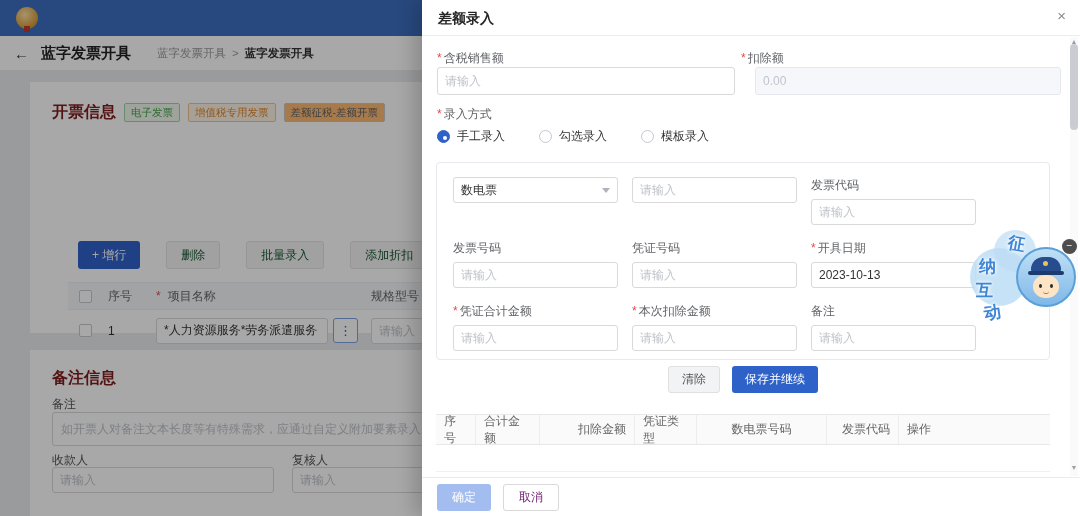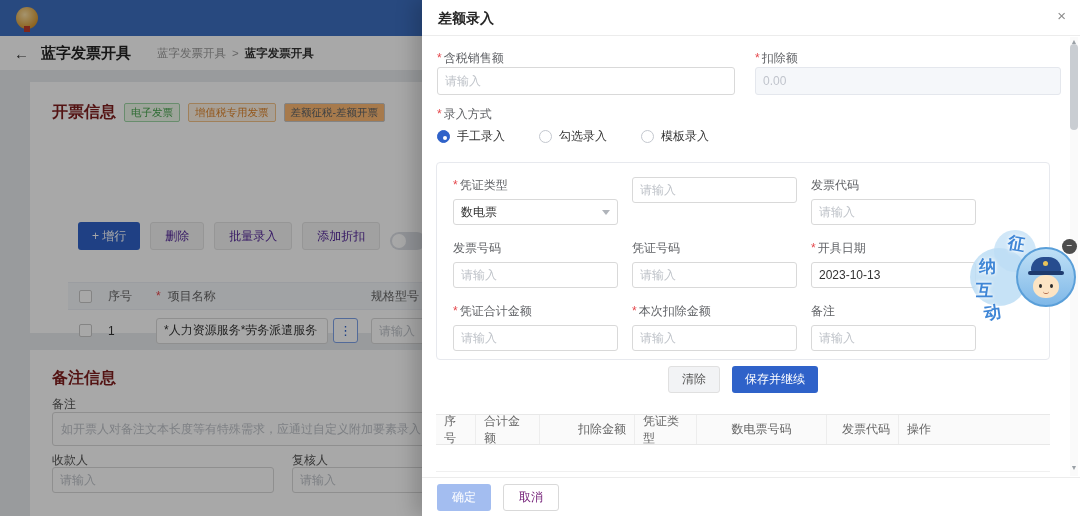--- a/index.html
+++ b/index.html
@@ -23,24 +23,24 @@
   #card-invoice { left:30px; top:82px; width:620px; height:251px; }
   #card-remark  { left:30px; top:350px; width:620px; height:200px; }
 
   .sec-title { font-size:16px; font-weight:bold; color:#7f1d1d; }
   .inv-head { display:flex; align-items:center; gap:8px; padding:20px 0 0 22px; }
   .badge { font-size:10.5px; padding:2px 6px; border-radius:2px; border:1px solid; line-height:1.2; }
   .badge.green  { color:#47a44e; border-color:#9fd6a6; background:#f0f9eb; }
   .badge.orange { color:#e0862c; border-color:#f3c389; background:#fdf3e5; }
   .badge.gray   { color:#5f6368; border-color:#c8c8c8; background:#fdba74; }
 
-  .toolbar { position:absolute; left:48px; top:140px; display:flex; align-items:flex-end; gap:10px; }
+  .toolbar { position:absolute; left:48px; top:159px; display:flex; align-items:flex-start; gap:26px; }
   .btn { font-size:12px; height:28px; border-radius:3px; display:inline-flex; align-items:center; justify-content:center; padding:0 14px; cursor:pointer; }
   .btn-primary { background:#2f62c9; color:#fff; }
-  .btn-disabled { background:#f5f5f5; color:#4c1d95; border:1px solid #e4e4e4; cursor:not-allowed; }
+  .btn-disabled { background:#f5f5f5; color:#14532d; border:1px solid #e4e4e4; cursor:not-allowed; }
   .switch { width:36px; height:18px; border-radius:9px; background:#dcdfe6; position:relative; cursor:pointer; }
   .switch .knob { position:absolute; left:2px; top:2px; width:14px; height:14px; border-radius:50%; background:#fff; }
   .set-default { font-size:12px; color:#2f62c9; }
 
   .inv-table { position:absolute; left:38px; top:200px; width:560px; font-size:12px; color:#333; }
   .t-row { display:flex; align-items:center; border-bottom:1px solid #ebeef5; }
   .t-head { background:#f5f7fa; color:#666; height:28px; border-top:1px solid #ebeef5; }
   .t-body { height:42px; }
   .t-total { height:34px; }
   .c-check { width:34px; display:flex; justify-content:center; }
@@ -69,21 +69,21 @@
 
   
   .drawer { position:absolute; left:422px; top:0; width:658px; height:516px; background:#fff; z-index:100; box-shadow:-8px 0 18px rgba(0,0,0,.18); }
   .d-header { position:absolute; left:0; top:0; width:100%; height:36px; border-bottom:1px solid #ececec; }
   .d-title { position:absolute; left:16px; top:10px; font-size:14px; font-weight:bold; color:#262626; }
   .d-close { position:absolute; right:14px; top:7px; font-size:15px; color:#8c8c8c; cursor:pointer; }
 
   .d-lbl { position:absolute; font-size:12px; color:#606266; }
   .sales-lbl { left:15px; top:50px; }
   .sales-inp { position:absolute; left:15px; top:67px; width:298px; height:28px; }
-  .deduct-lbl { left:333px; top:50px; }
+  .deduct-lbl { left:319px; top:50px; }
   .deduct-inp { position:absolute; left:333px; top:67px; width:306px; height:28px; background:#f5f7fa; border-color:#e4e7ed; color:#c0c4cc; }
   .mode-lbl { left:15px; top:106px; }
   .radios { position:absolute; left:15px; top:128px; display:flex; gap:34px; font-size:12px; color:#333; }
   .radio { display:flex; align-items:center; gap:7px; cursor:pointer; }
   .rdot { width:13px; height:13px; border-radius:50%; border:1px solid #c4c8cf; background:#fff; display:inline-block; position:relative; }
   .radio.on .rdot { border-color:#2f62c9; background:#2f62c9; }
   .radio.on .rdot::after { content:""; position:absolute; left:4.5px; top:4.5px; width:4px; height:4px; border-radius:50%; background:#fff; }
 
   .group-box { position:absolute; left:14px; top:162px; width:614px; height:198px; border:1px solid #e7e9ee; border-radius:4px; }
   .fgrid { display:grid; grid-template-columns:165px 165px 165px; column-gap:14px; row-gap:15px; padding:14px 0 0 16px; }
@@ -235,21 +235,20 @@
         </span>
       <span class="radio">
           <span class="rdot"></span>
           <span>模板录入</span>
         </span>
     </div>
 
     <div class="group-box">
       <div class="fgrid">
         <div>
-          <div class="flabel"><span class="req">*</span><span>凭证类型</span></div>
           <div class="select-box">
               <span>数电票</span>
               <span class="caret"></span>
             </div>
         </div>
         <div>
           <input class="inp" placeholder="请输入" style="">
         </div>
         <div>
           <div class="flabel"><span>发票代码</span></div>

